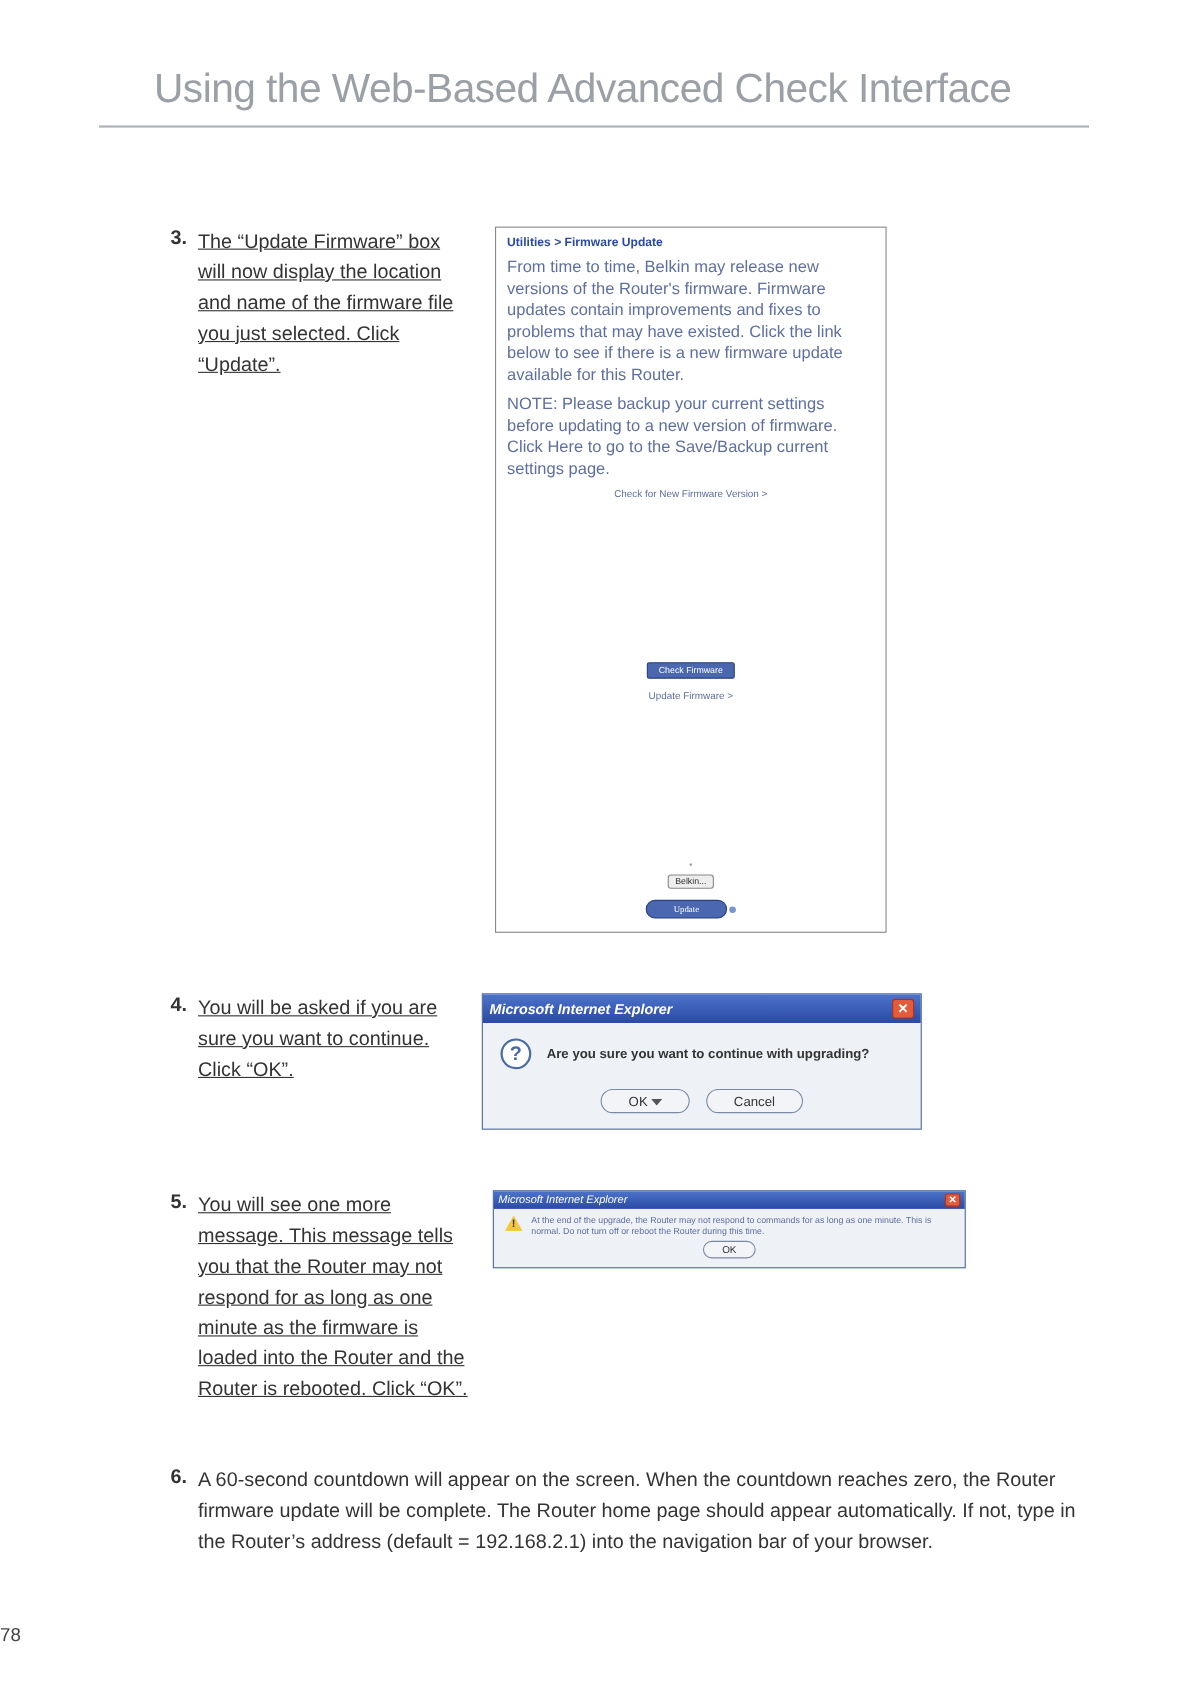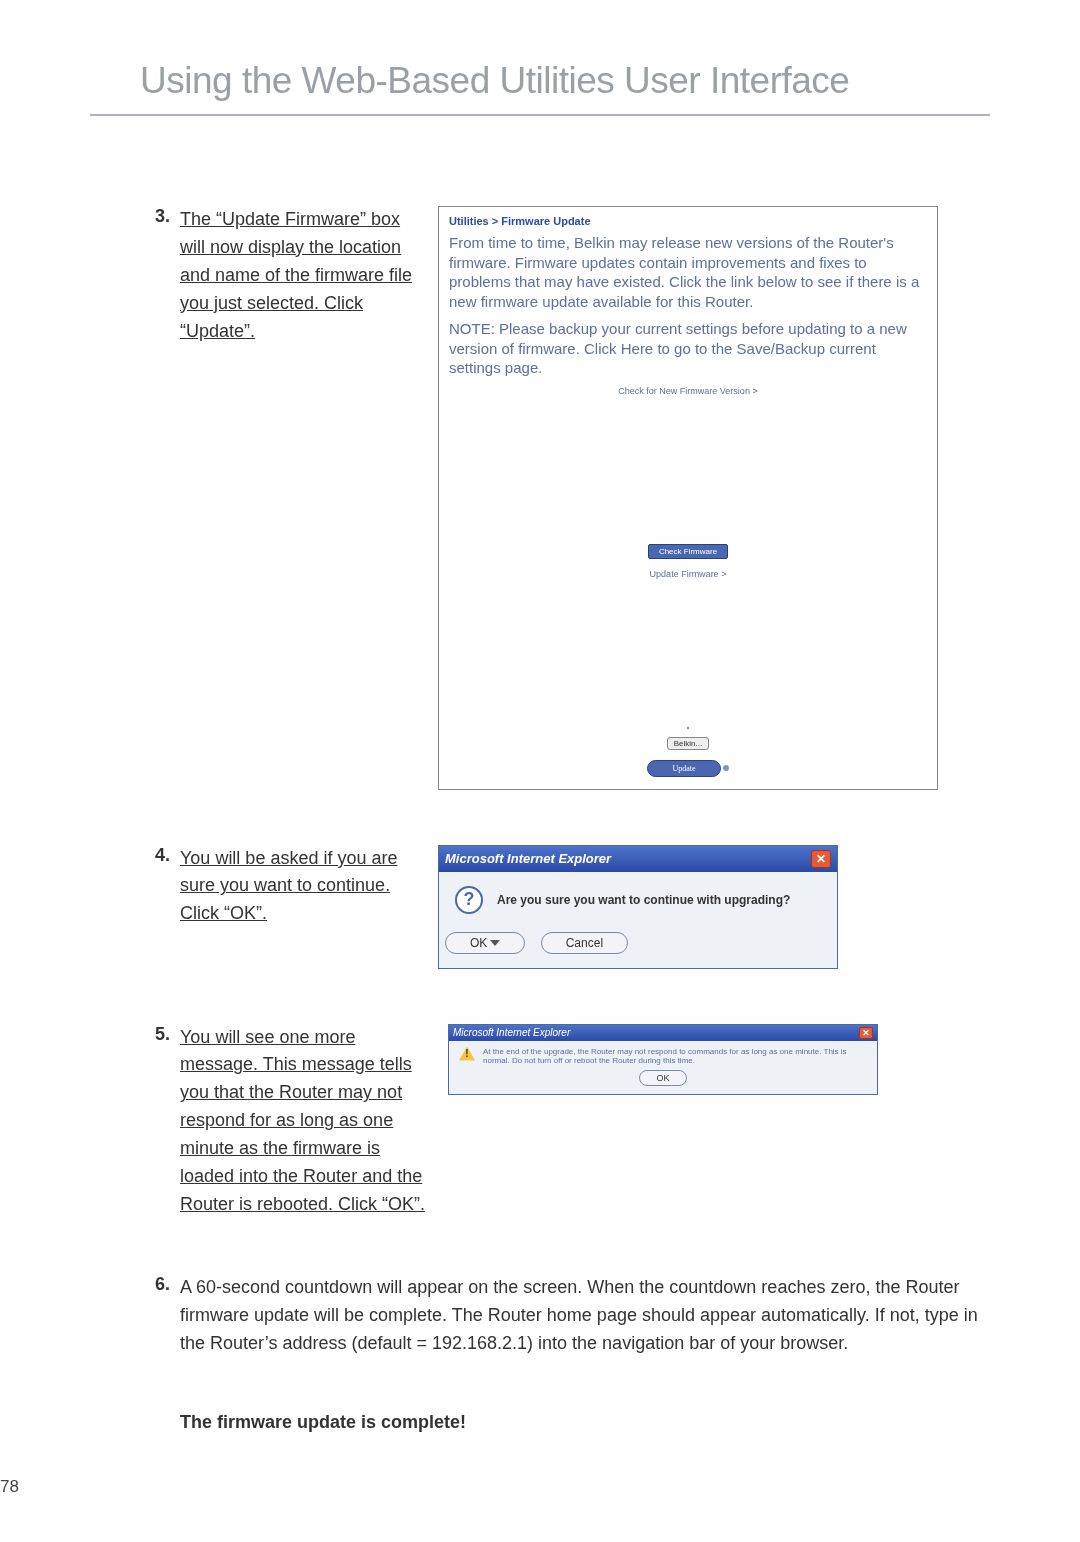--- a/index.html
+++ b/index.html
@@ -79,21 +79,22 @@
     font-size: 17px;
     color: #444;
   }
 
   
   .fw-panel {
     border: 1px solid #888;
     background: #fff;
     font-size: 10px;
     padding: 8px 10px 12px 10px;
-    width: 500px;
+    width: 356px;
+    margin-left: 12px;
   }
   .fw-bc { color: #2a4aa5; font-weight: bold; font-size: 11px; margin-bottom: 6px; }
   .fw-txt { color: #5e6fa0; font-size: 15px; line-height: 1.3; margin-bottom: 8px; }
   .fw-row { display: flex; align-items: center; gap: 8px; margin-bottom: 10px; flex-direction: column; }
   .fw-label { color: #5e6fa0; font-size: 9px; flex: 0 0 150px; }
   .fw-btn {
     background: #4a67b0; color: #fff; font-size: 8px;
     padding: 2px 10px; border-radius: 2px; border: 1px solid #2a4080;
     display: inline-block;
   }
@@ -132,21 +133,21 @@
     display: flex; align-items:center; justify-content:center;
     color: #fff; font-weight: bold; font-size: 12px;
   }
   .dlg-body { display:flex; align-items:center; gap:14px; padding: 14px 16px; }
   .dlg-q-icon {
     width: 28px; height: 28px; border-radius: 50%;
     border: 2px solid #4a6aa5; display:flex; align-items:center; justify-content:center;
     color: #4a6aa5; font-weight:bold; font-size:18px; background:#fff;
   }
   .dlg-msg { font-size: 12px; color: #333; font-weight: bold; }
-  .dlg-buttons { text-align:left; padding: 4px 0 14px 0; }
+  .dlg-buttons { text-align:center; padding: 4px 0 14px 0; }
   .dlg-btn {
     display:inline-block; border:1px solid #7a8aa5; border-radius:12px;
     padding: 3px 24px; font-size:12px; color:#333; background:#f2f4f8;
     margin: 0 6px;
   }
   .dlg-btn-primary { position: relative; }
   .dlg-btn-arrow {
     display:inline-block; width:0; height:0;
     border-left:5px solid transparent; border-right:5px solid transparent;
     border-top:6px solid #555; vertical-align:middle; margin-left:3px;
@@ -178,21 +179,21 @@
   .dlg2-buttons { text-align:center; padding: 2px 0 8px 0; }
   .dlg2-btn {
     display:inline-block; border:1px solid #7a8aa5; border-radius:10px;
     padding:2px 16px; font-size:9px; color:#333; background:#f2f4f8;
   }
 </style>
 </head>
 <body>
 
 <div class="page">
-  <div class="title">Using the Web-Based Utilities User Interface</div>
+  <div class="title">Using the Web-Based Advanced Check Interface</div>
   <div class="title-line"></div>
 
   <div class="content">
 
     <div class="step">
       <div class="step-num">3.</div>
       <div class="step-body">
         <div class="step-text">The “Update Firmware” box will now display the location and name of the firmware file you just selected. Click “Update”.</div>
         <div class="step-image">
           <div class="fw-panel">
@@ -261,18 +262,17 @@
       </div>
     </div>
 
     <div class="step">
       <div class="step-num">6.</div>
       <div class="step-body">
         <div class="step-text-full">A 60-second countdown will appear on the screen. When the countdown reaches zero, the Router firmware update will be complete. The Router home page should appear automatically. If not, type in the Router’s address (default = 192.168.2.1) into the navigation bar of your browser.</div>
       </div>
     </div>
 
-    <div class="complete">The firmware update is complete!</div>
 
   </div>
 </div>
 
 <div class="page-num">78</div>
 
 </body></html>

